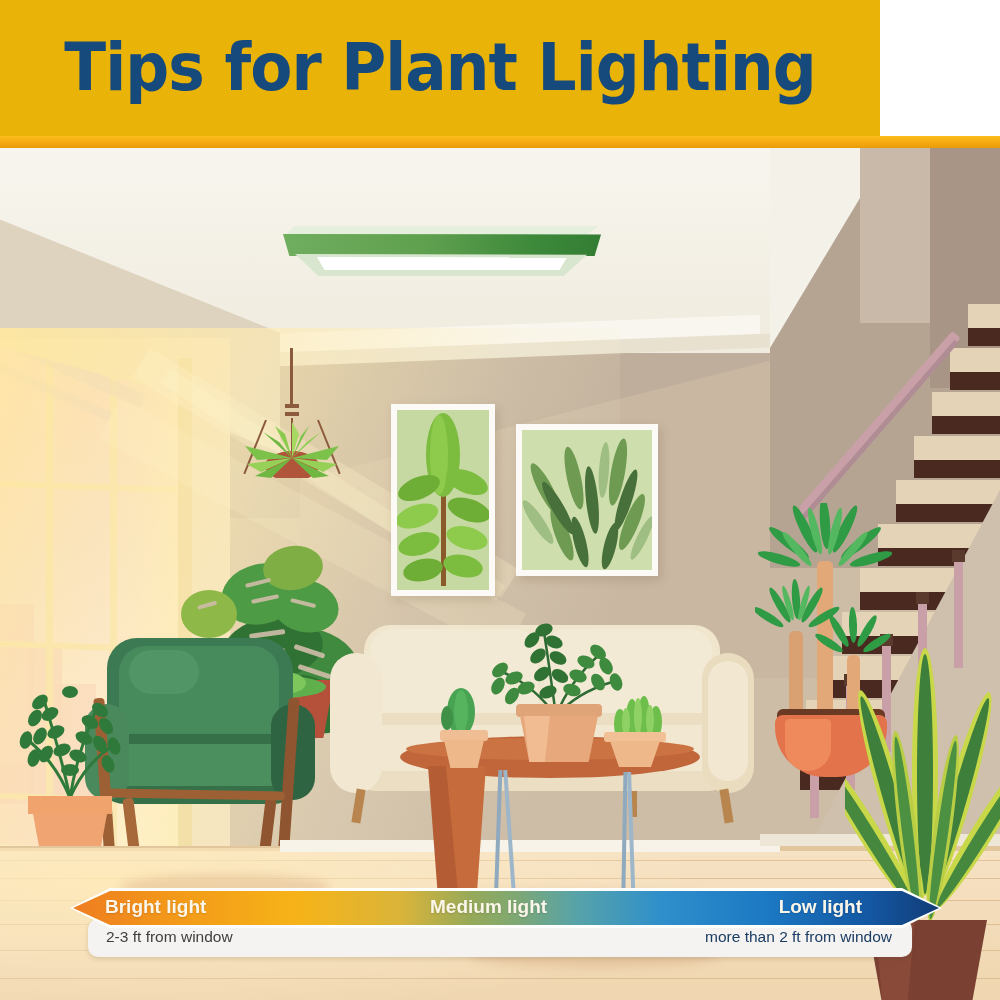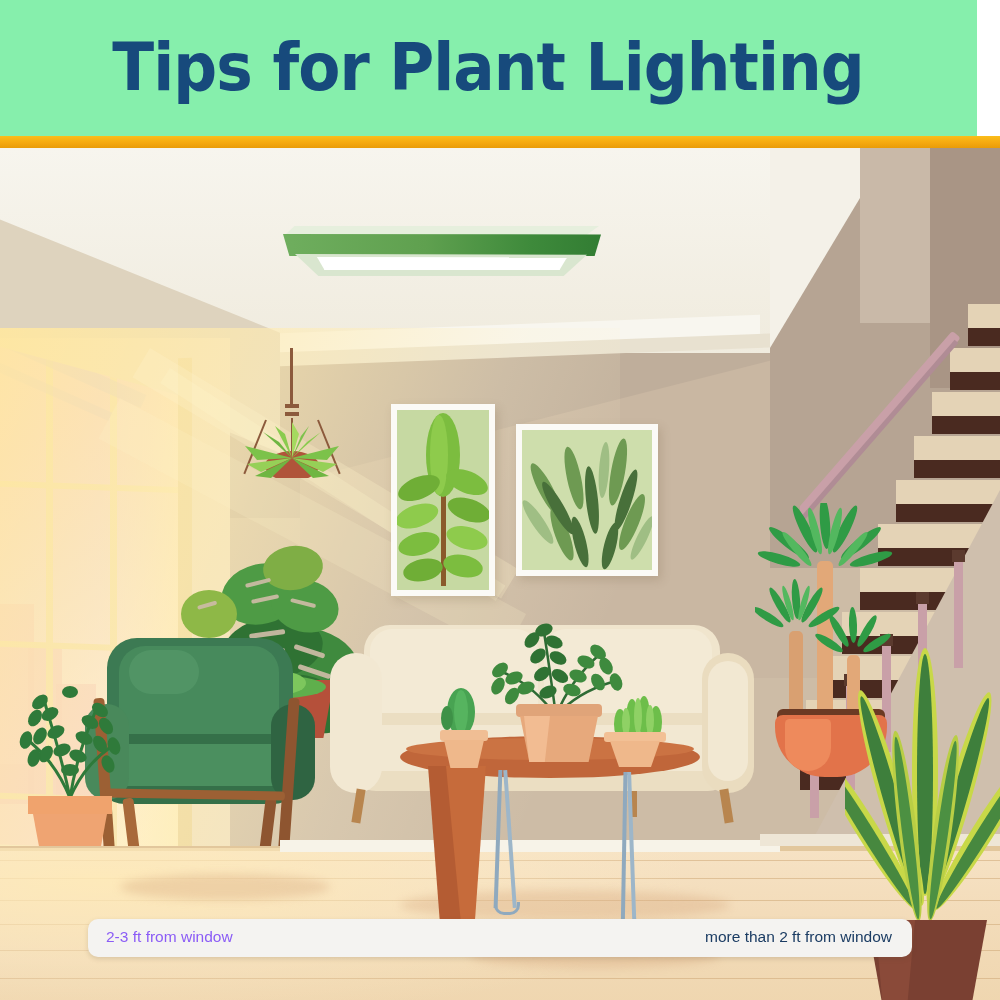--- a/index.html
+++ b/index.html
@@ -1,21 +1,21 @@
 <!DOCTYPE html>
 <html><head>
 <meta charset="utf-8">
 <style>
   html,body{margin:0;padding:0;background:#fff;}
   body{width:1000px;height:1000px;overflow:hidden;
        font-family:"Liberation Sans","DejaVu Sans",sans-serif;}
   #stage{position:relative;width:1000px;height:1000px;overflow:hidden;background:#ffffff;}
 
   
-  .header{position:absolute;left:0;top:0;width:977px;height:136px;background:#86efac;
+  .header{position:absolute;left:0;top:0;width:880px;height:136px;background:#eab308;
           display:flex;align-items:center;justify-content:center;}
   .title{font-family:"DejaVu Sans","Liberation Sans",sans-serif;
          font-weight:bold;font-size:66px;letter-spacing:-1px;color:#174A7C;
          line-height:1;white-space:nowrap;transform:scaleX(.93);}
   .goldbar{position:absolute;left:0;top:136px;width:1000px;height:12px;
            background:linear-gradient(180deg,#FBBE1A 0%,#F5A910 55%,#E99C08 100%);}
 
   
   .scene{position:absolute;left:0;top:148px;width:1000px;height:852px;overflow:hidden;
          background:#EFE8DC;}
@@ -89,21 +89,21 @@
   .sofa-body{position:absolute;background:#EFE4CB;}
   
   .chair-part{position:absolute;}
   
   .tbl{position:absolute;}
 
   
   .legend{position:absolute;left:0;top:888px;width:1000px;height:70px;}
   .legend-caption{position:absolute;left:88px;top:31px;width:824px;height:38px;
      background:#F4F3F1;border-radius:10px;box-shadow:0 2px 5px rgba(90,70,50,.18);}
-  .cap-left{position:absolute;left:18px;top:9px;font-size:15.5px;color:#8b5cf6;}
+  .cap-left{position:absolute;left:18px;top:9px;font-size:15.5px;color:#404040;}
   .cap-right{position:absolute;right:20px;top:9px;font-size:15.5px;color:#1B3C63;}
   .arrow-wrap{position:absolute;left:70px;top:0;width:872px;height:40px;}
   .arrow-white{position:absolute;left:0;top:0;width:872px;height:40px;background:#FFFFFF;
      clip-path:polygon(40px 0,832px 0,872px 20px,832px 40px,40px 40px,0 20px);}
   .arrow-grad{position:absolute;left:3px;top:3px;width:866px;height:34px;
      background:linear-gradient(90deg,#EF7D21 0%,#F39A19 12%,#F6B318 26%,#D9B43A 38%,#96A95A 46%,#7FA872 51%,#58A3A8 58%,#2E8FCB 68%,#1C79C3 80%,#1457A2 92%,#123C77 100%);
      clip-path:polygon(37px 0,829px 0,866px 17px,829px 34px,37px 34px,0 17px);}
   .lbl{position:absolute;top:8px;font-size:19px;font-weight:bold;color:#FBF6EA;
      text-shadow:0 1px 2px rgba(0,0,0,.14);}
   .lbl-bright{left:35px;}
@@ -595,15 +595,22 @@
                   clip-path:polygon(0 0,100% 0,76% 100%,24% 100%);"></div>
     </div>
 
   </div>
 
   <div class="legend">
     <div class="legend-caption">
       <div class="cap-left">2-3 ft from window</div>
       <div class="cap-right">more than 2 ft from window</div>
     </div>
+    <div class="arrow-wrap">
+      <div class="arrow-white"></div>
+      <div class="arrow-grad"></div>
+      <div class="lbl lbl-bright">Bright light</div>
+      <div class="lbl lbl-medium">Medium light</div>
+      <div class="lbl lbl-low">Low light</div>
+    </div>
   </div>
 
 </div>
 
 </body></html>

